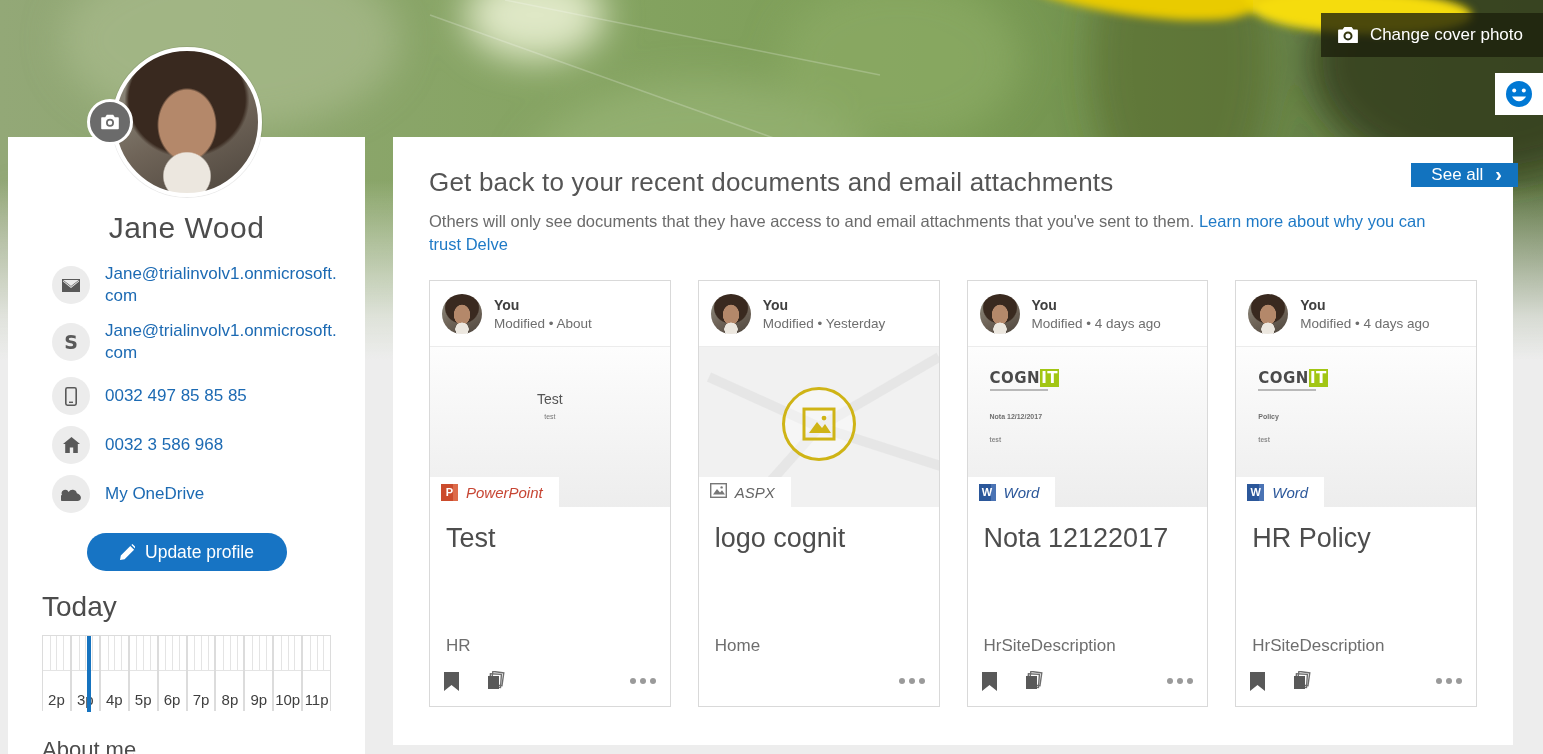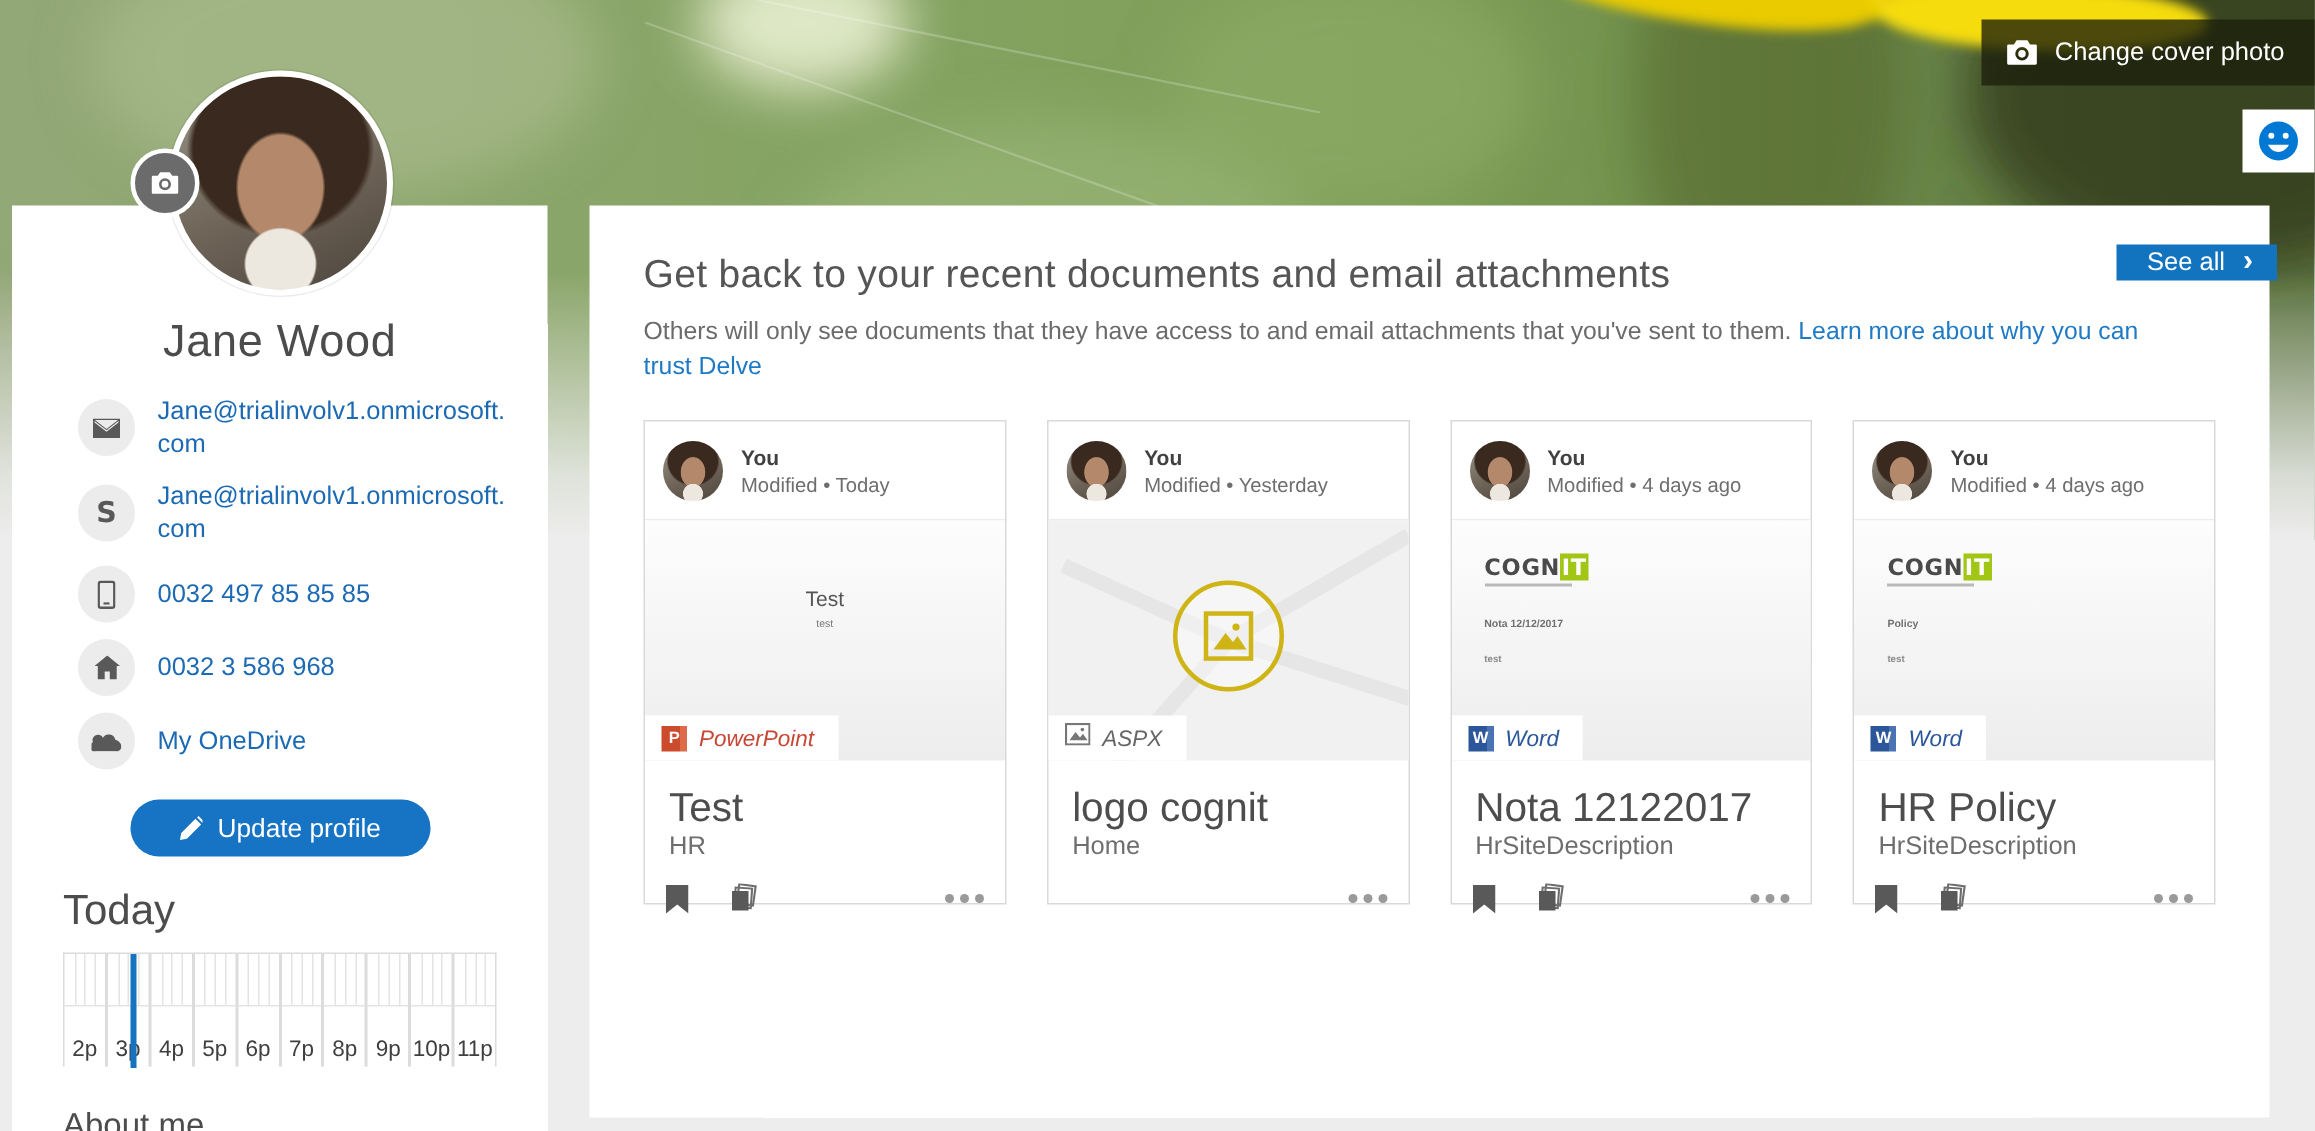--- a/index.html
+++ b/index.html
@@ -68,21 +68,21 @@
   .main-title { font-size:26px; font-weight:300; color:#555; letter-spacing:.2px; }
   .see-all { position:absolute; top:26px; right:-5px; height:24px; background:#1273bf;
     color:#fff; border:none; font-size:17px; padding:0 16px 0 20px; display:flex;
     align-items:center; gap:12px; cursor:pointer; font-family:"Liberation Sans", sans-serif; }
   .see-all .chev { font-size:20px; font-weight:bold; line-height:1; padding-bottom:3px; }
   .main-sub { margin-top:12px; width:1020px; font-size:16.5px; line-height:23px; color:#6b6b6b; }
   .main-sub a { color:#1f7ac6; text-decoration:none; cursor:pointer; }
 
   
   .cards { display:flex; gap:27px; margin-top:24px; }
-  .card { width:243px; height:323px; background:#fff; border:1px solid #d9d9d9;
+  .card { width:243px; height:427px; background:#fff; border:1px solid #d9d9d9;
     display:flex; flex-direction:column; }
   .card-head { height:66px; flex:0 0 66px; display:flex; align-items:center;
     padding:0 12px; border-bottom:1px solid #ececec; }
   .avatar-sm { width:40px; height:40px; flex:0 0 40px; }
   .card-head-info { margin-left:12px; }
   .card-author { font-size:14px; font-weight:bold; color:#404040; }
   .card-modified { font-size:13.5px; color:#6e6e6e; margin-top:3px; }
   .thumb { position:relative; height:160px; flex:0 0 160px; overflow:hidden; }
   .thumb.slide, .thumb.document { background:linear-gradient(to bottom,#fdfdfd 0%,#ededed 100%); }
   .thumb.image { background:#f1f1f1; }
@@ -327,21 +327,21 @@
       <span>Others will only see documents that they have access to and email attachments that you've sent to them.</span>
       <a>Learn more about why you can trust Delve</a>
     </div>
 
     <div class="cards">
         <div class="card">
     <div class="card-head">
       <div class="avatar-sm portrait"></div>
       <div class="card-head-info">
         <div class="card-author">You</div>
-        <div class="card-modified">Modified • Today</div>
+        <div class="card-modified">Modified • About</div>
       </div>
     </div>
     <div class="thumb slide">
       <div class="slide-center">
         <div class="slide-title">Test</div>
         <div class="slide-sub">test</div>
       </div>
 
       <div class="type-tab">
         <span class="fticon powerpoint">P</span>

